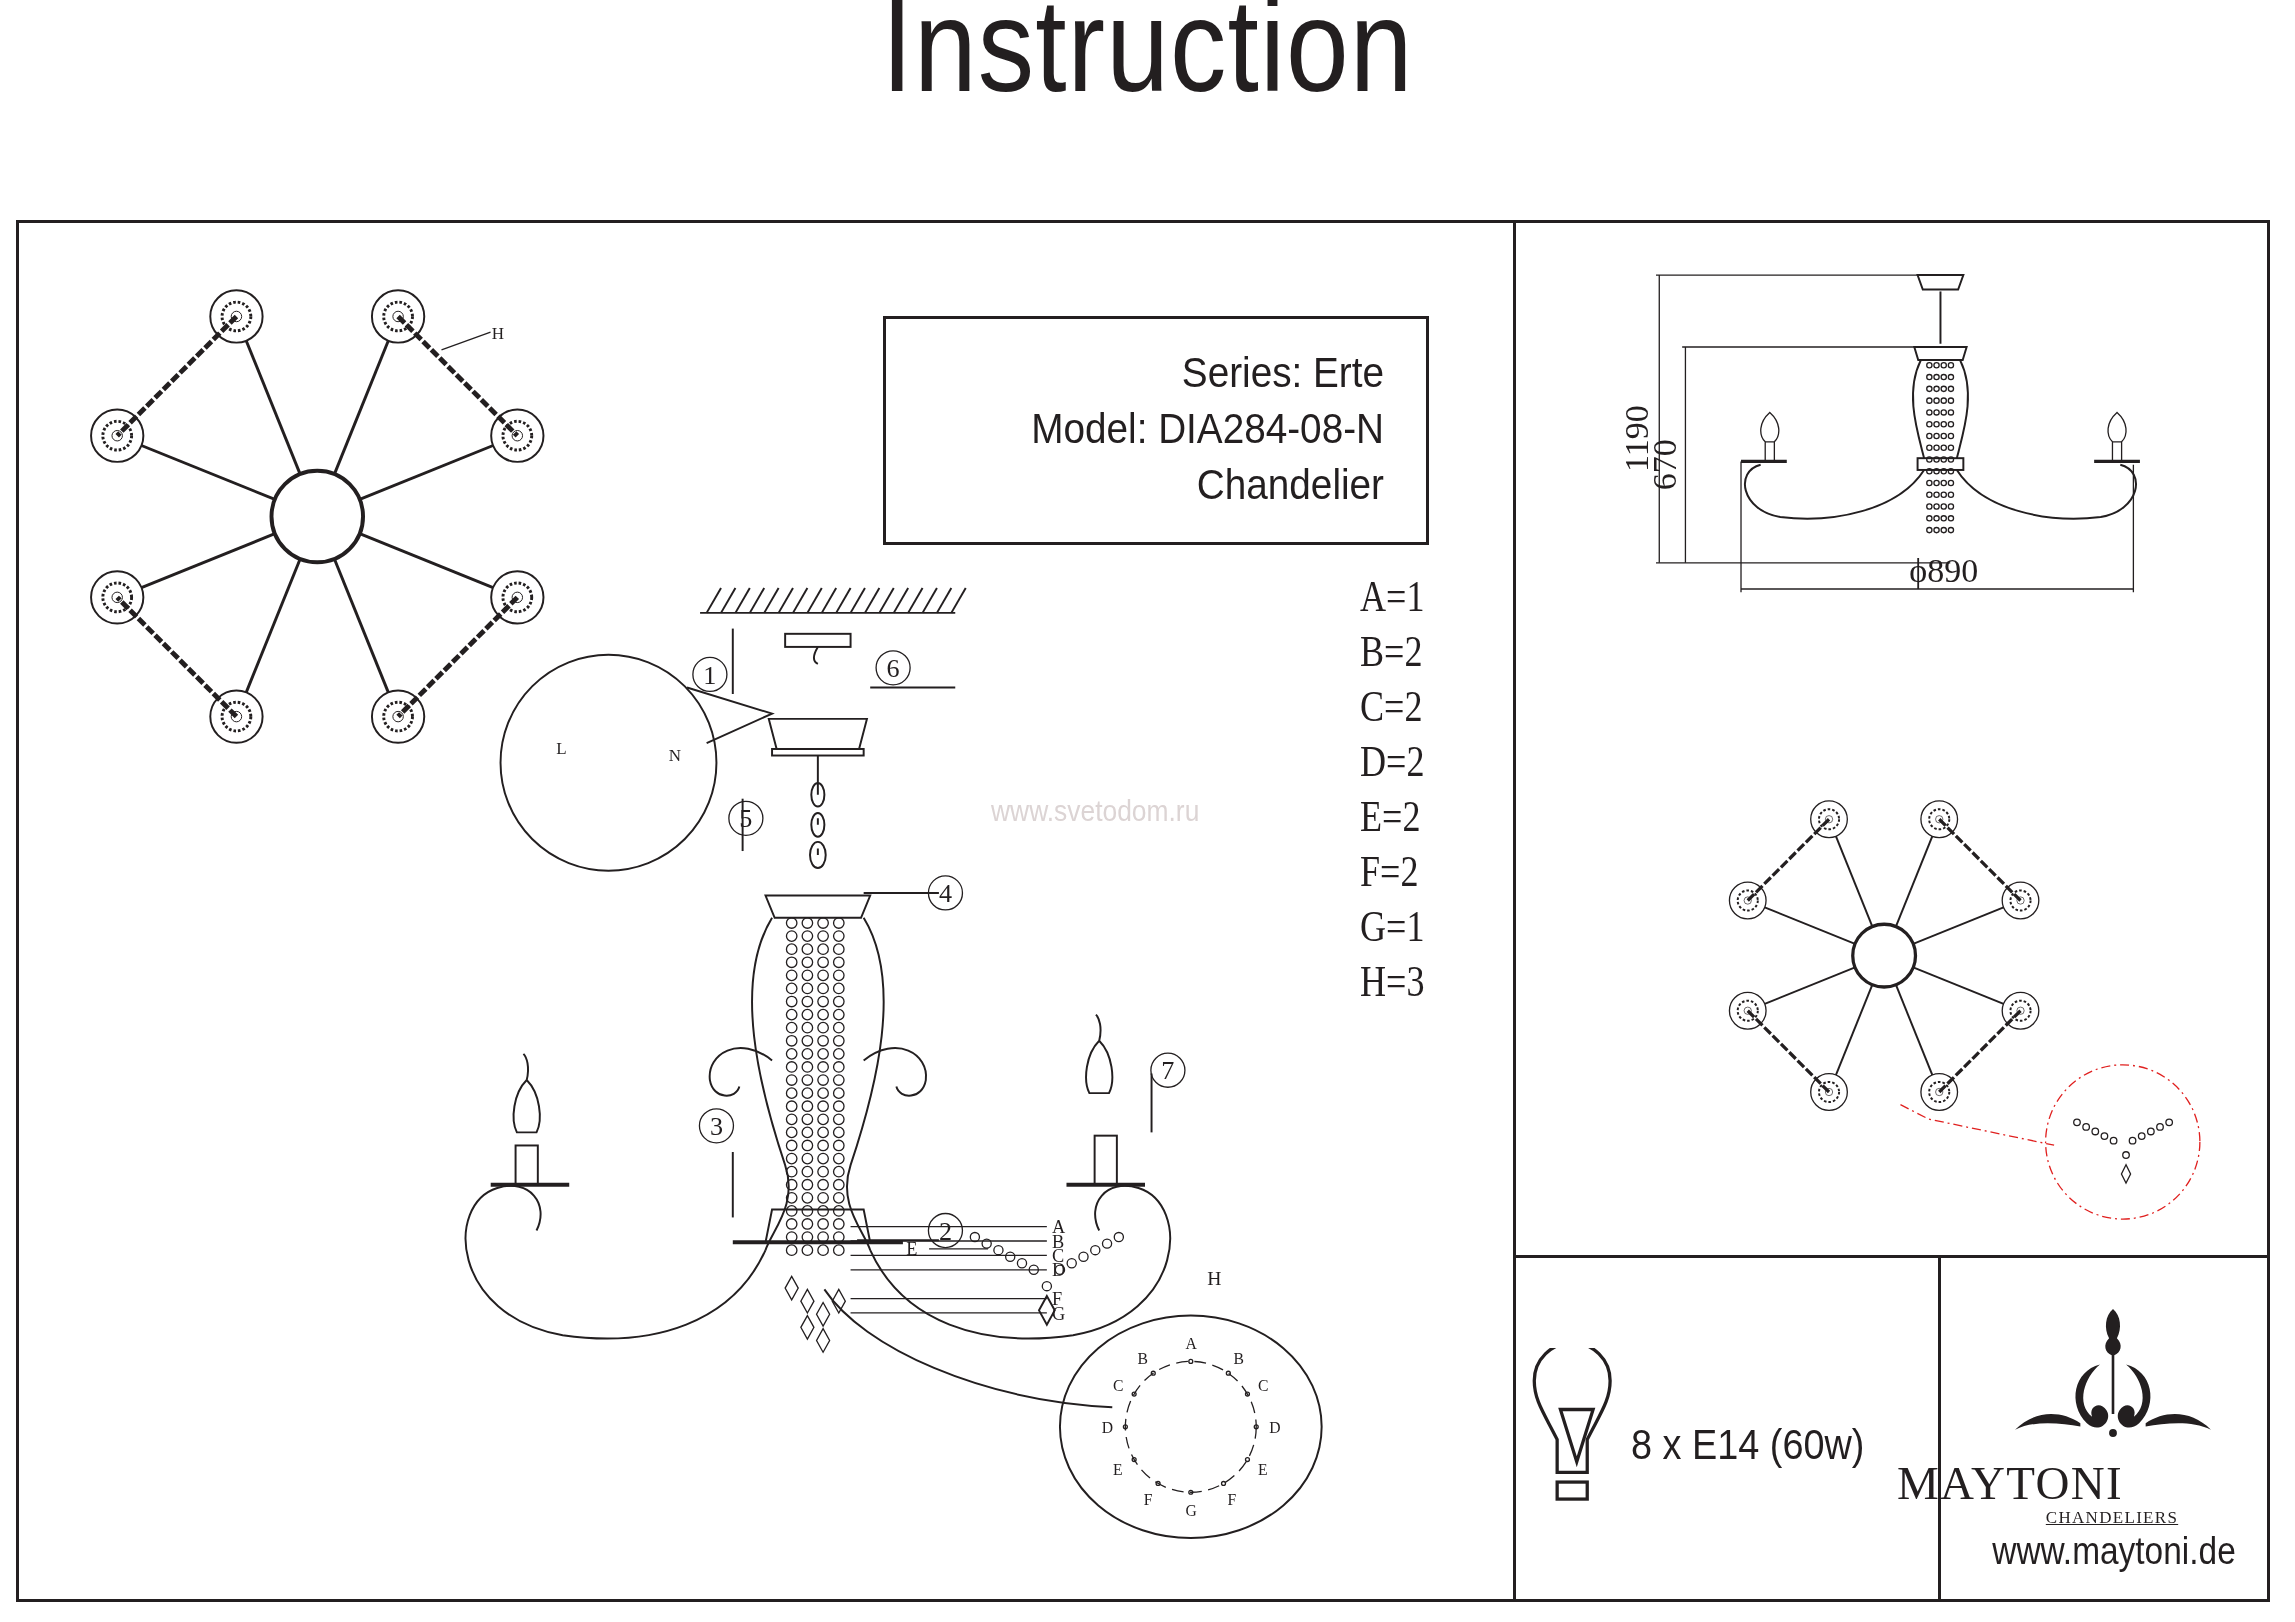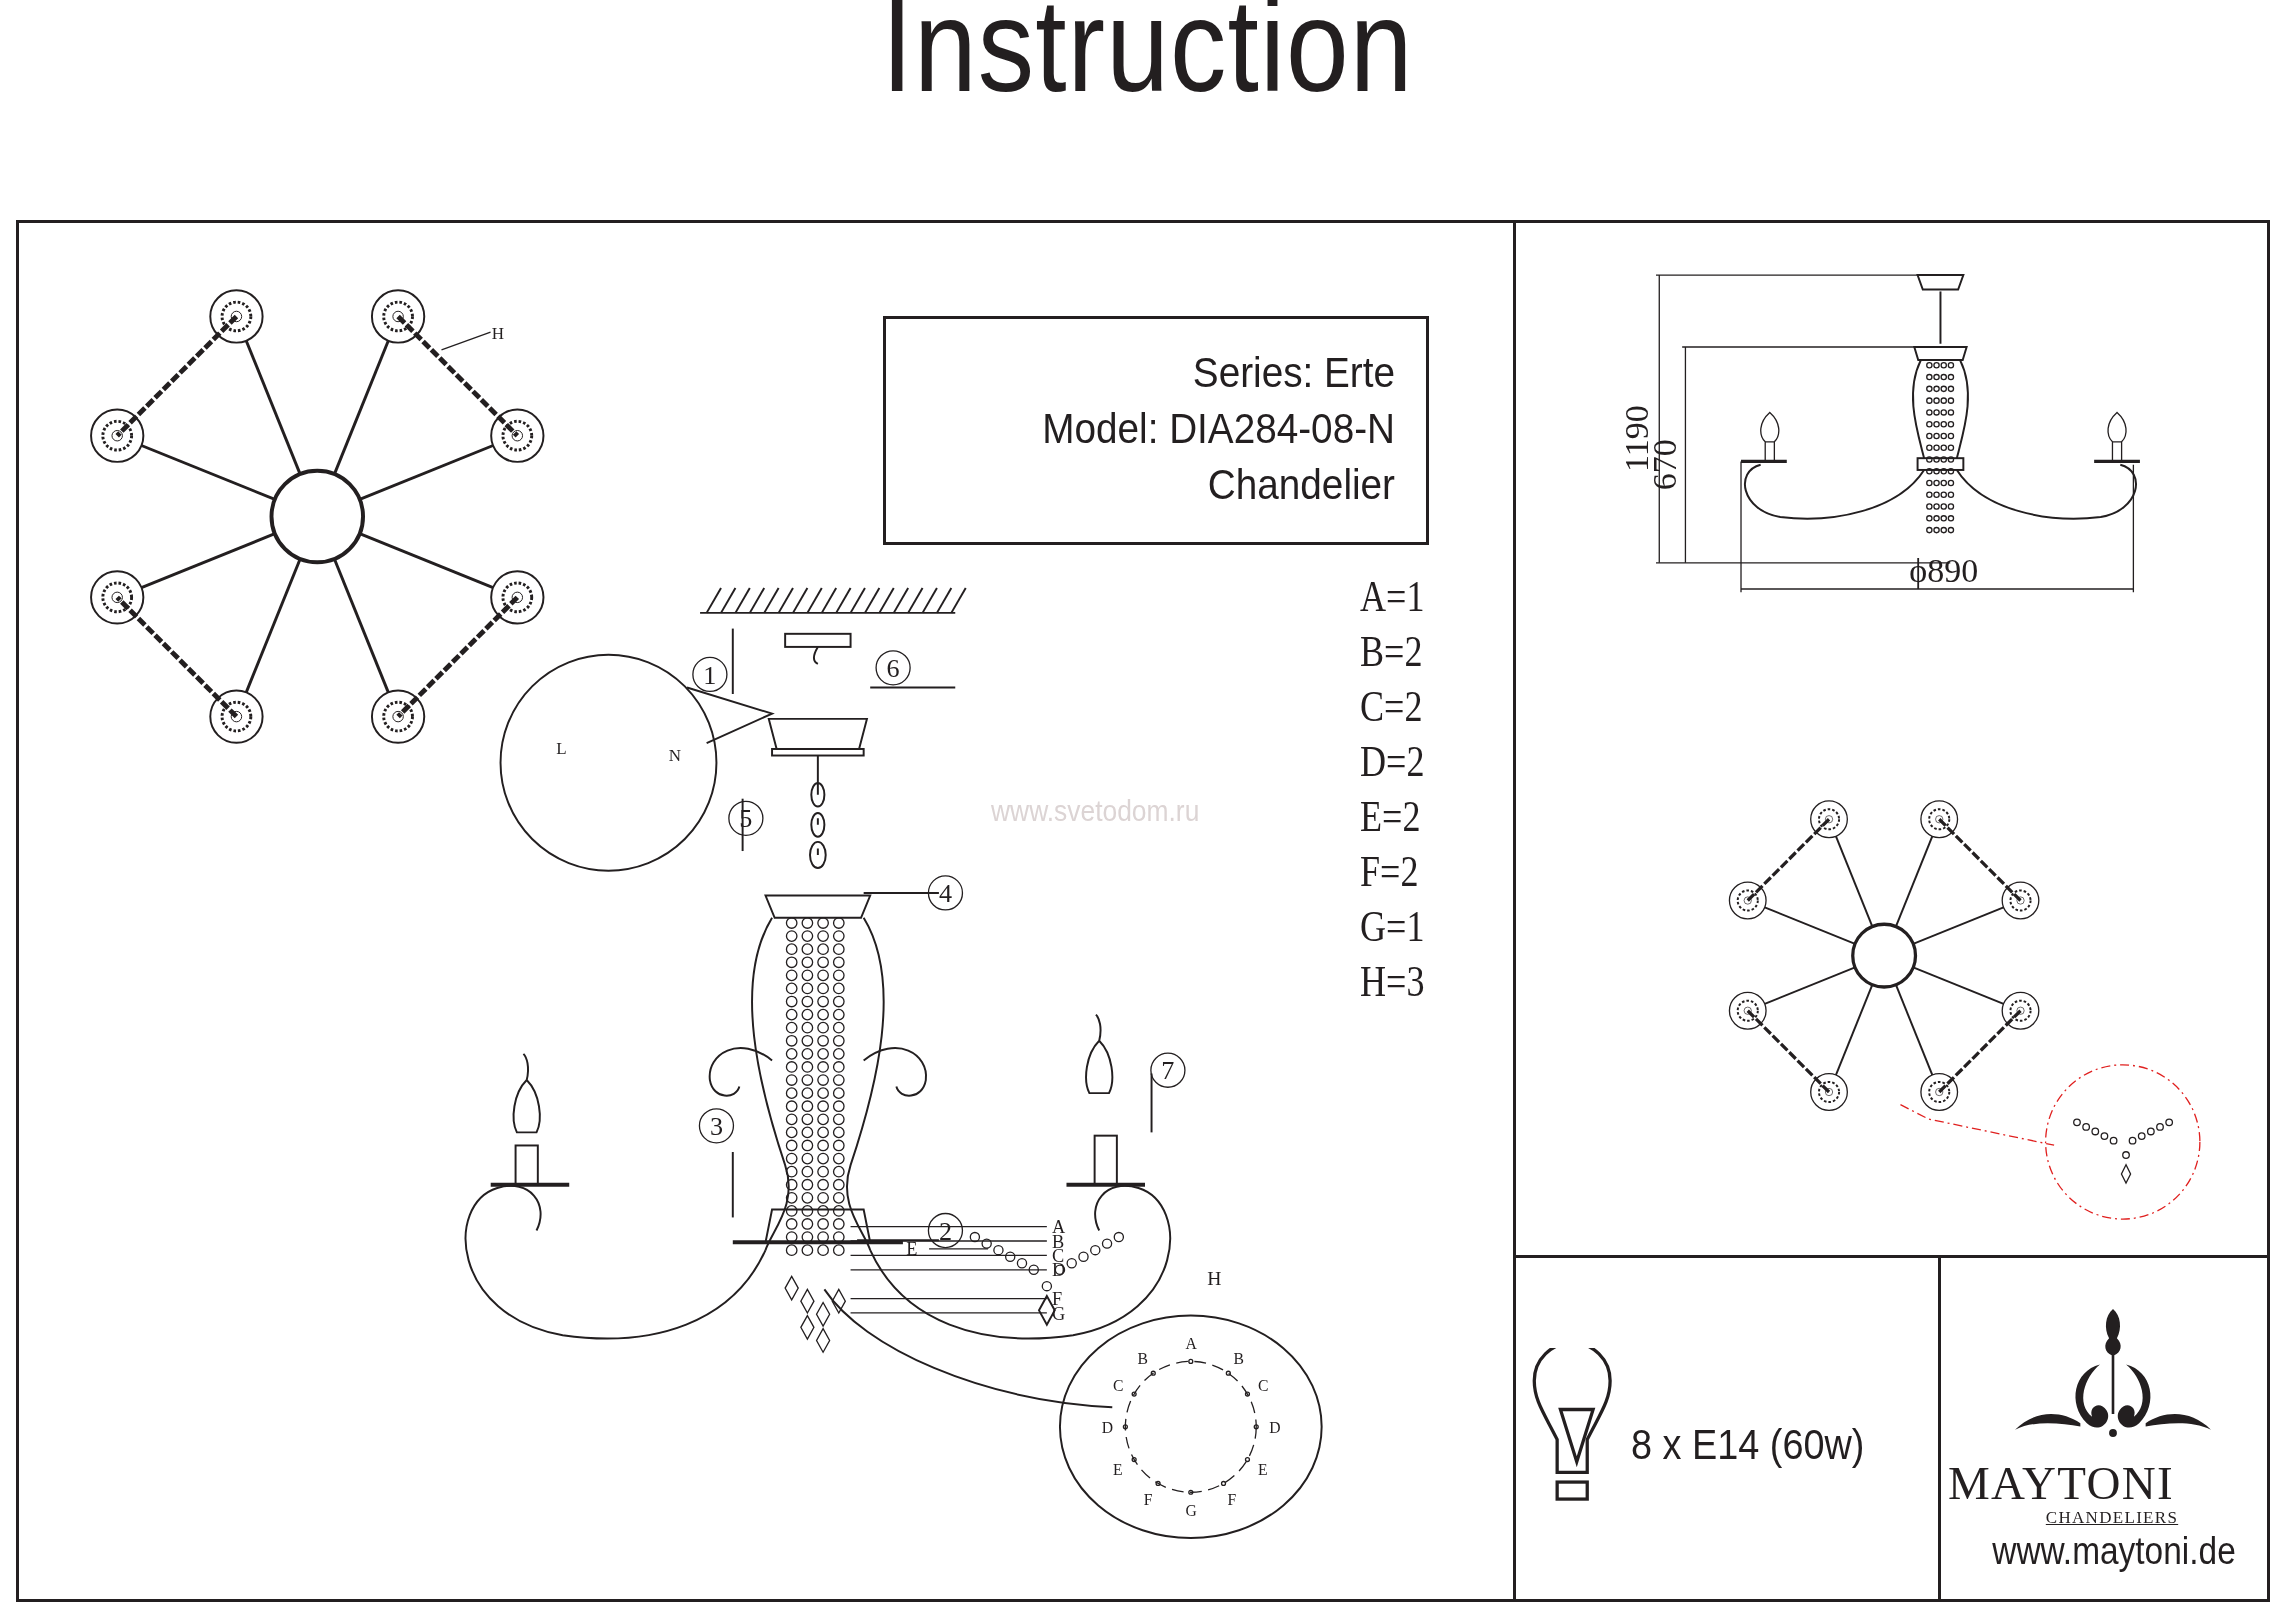--- a/index.html
+++ b/index.html
@@ -2,26 +2,26 @@
 <html style="font-size:10.5px"><head>
 <meta charset="utf-8">
 <style>
   html, body { margin: 0; padding: 0; background: #ffffff; }
   body { width: 2295px; height: 1623px; position: relative; overflow: hidden; font-family: "Liberation Sans", sans-serif; color: #231f20; }
   .abs { position: absolute; }
   #title { left: 0; width: 2295px; top: -26px; text-align: center; font-size: 131px; line-height: 144px; transform: scaleX(0.86); transform-origin: 1148px 0; letter-spacing: 1.3px; }
   #frame { left: 16.4px; top: 220px; width: 2254px; height: 1382px; border: 3.3px solid #231f20; box-sizing: border-box; }
   .vline { position: absolute; background: #231f20; width: 2.6px; }
   .hline { position: absolute; background: #231f20; height: 3.3px; }
-  #infobox { left: 883px; top: 316px; width: 546px; height: 229px; border: 3.3px solid #231f20; box-sizing: border-box; text-align: right; padding-right: 31px; padding-top: 25px; }
+  #infobox { left: 883px; top: 316px; width: 546px; height: 229px; border: 3.3px solid #231f20; box-sizing: border-box; text-align: right; padding-right: 42px; padding-top: 25px; }
   #infobox div { font-size: 43px; line-height: 56px; transform: scaleX(0.9); transform-origin: right center; }
   #parts { left: 1360px; top: 569px; font-family: "Liberation Serif", serif; font-size: 44px; line-height: 55px; transform: scaleX(0.82); transform-origin: left top; }
   #watermark { left: 991px; top: 794px; font-size: 30px; color: #dcd4d4; transform: scaleX(0.88); transform-origin: left top; }
   #bulbspec { left: 1631px; top: 1420px; font-size: 43px; transform: scaleX(0.88); transform-origin: left top; }
-  #brand { left: 1948px; top: 1456px; width: 222px; text-align: center; font-family: "Liberation Serif", serif; font-size: 47px; letter-spacing: 1.3px; }
+  #brand { left: 1897px; top: 1456px; width: 222px; text-align: center; font-family: "Liberation Serif", serif; font-size: 47px; letter-spacing: 1.3px; }
   #brandsub { left: 2001px; top: 1508px; width: 222px; text-align: center; font-family: "Liberation Serif", serif; font-size: 17px; letter-spacing: 1.3px; text-decoration: underline; }
   #site { left: 1970px; top: 1530px; width: 288px; text-align: center; font-size: 38px; transform: scaleX(0.88); transform-origin: center top; }
   .dim { font-family: "Liberation Serif", serif; font-size: 52px; }
   svg text { font-family: "Liberation Serif", serif; fill: #231f20; }
 </style>
 </head>
 <body>
 
 <div id="title" class="abs">Instruction</div>
 

